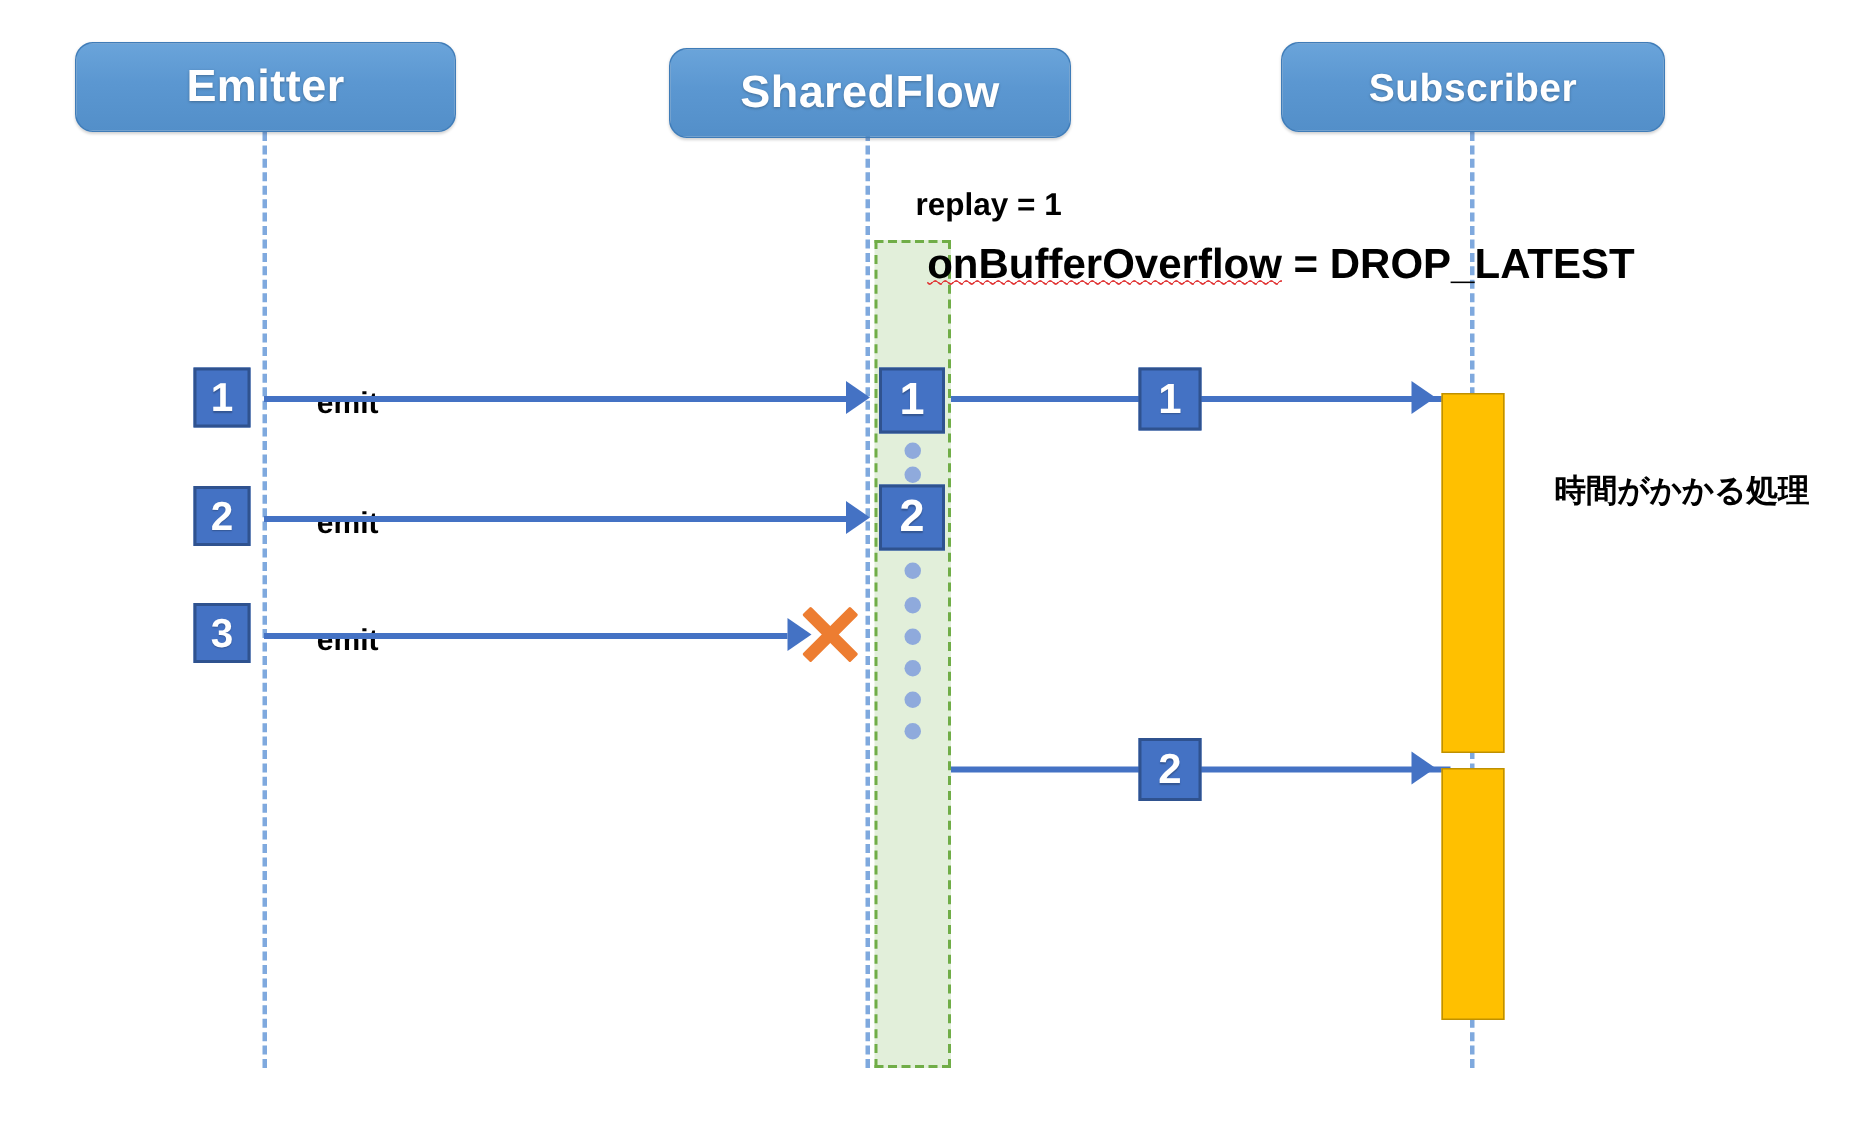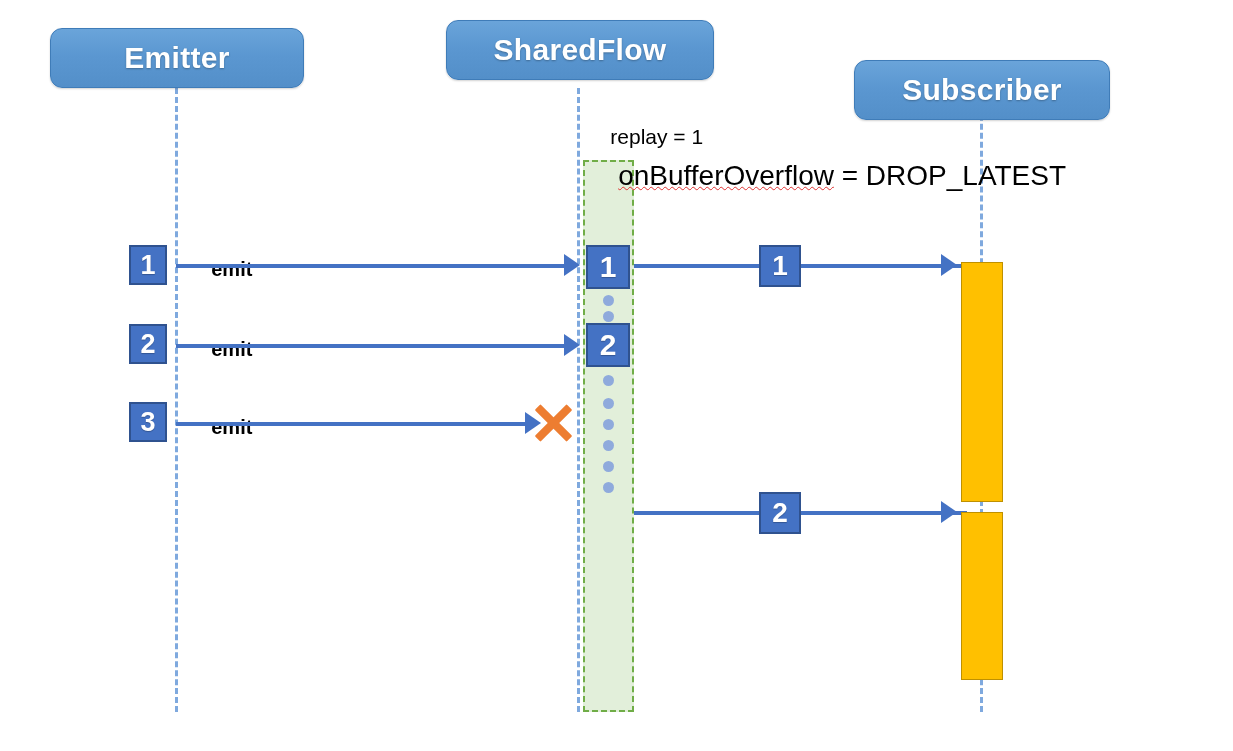--- a/index.html
+++ b/index.html
@@ -30,21 +30,21 @@
   
   .buffer-region{
     position:absolute;
     background:#e2efda;
     border:2px dashed #70ad47;
     box-sizing:border-box;
   }
 
   
   .note{
-    position:absolute;color:#000000;font-weight:normal;white-space:pre;
+    position:absolute;color:#000000;font-weight:bold;white-space:pre;
     line-height:1.28;
   }
   .spell{
     border-bottom:2px wavy #e03131;
     text-decoration:underline;
     text-decoration-color:#e03131;
     text-decoration-style:wavy;
     text-decoration-thickness:1px;
   }
 
@@ -97,24 +97,24 @@
 
   <div class="lifeline" style="left:175px;top:88px;height:624px;"></div>
   <div class="lifeline" style="left:577px;top:88px;height:624px;"></div>
   <div class="lifeline" style="left:980px;top:88px;height:624px;"></div>
 
   <div class="buffer-region" style="left:583px;top:160px;width:51px;height:552px;"></div>
 
   <div class="actor" style="left:50px;top:28px;width:252px;height:58px;font-size:30px;">
     <span>Emitter</span>
   </div>
-  <div class="actor" style="left:446px;top:20px;width:266px;height:58px;font-size:30px;">
+  <div class="actor" style="left:446px;top:32px;width:266px;height:58px;font-size:30px;">
     <span>SharedFlow</span>
   </div>
-  <div class="actor" style="left:854px;top:28px;width:254px;height:58px;font-size:30px;margin-top:32px;">
+  <div class="actor" style="left:854px;top:28px;width:254px;height:58px;font-size:26px;">
     <span>Subscriber</span>
   </div>
 
   <div class="note" style="left:587px;top:97px;font-size:21px;">
     <span>replay = 1</span>
   </div>
   <div class="note" style="left:587px;top:122px;font-size:28px;">
     <span class="spell">onBufferOverflow</span><span>&nbsp;=&nbsp;</span><span>DROP_LATEST</span>
   </div>
 
@@ -176,14 +176,17 @@
 
   <div class="arrow-line" style="left:634px;top:511px;width:333px;"></div>
   <div class="arrow-head" style="left:941px;top:501px;border-top:11px solid transparent;border-bottom:11px solid transparent;border-left:16px solid #4472c4;"></div>
   <div class="badge" style="left:759px;top:492px;width:42px;height:42px;font-size:28px;">
     <span>2</span>
   </div>
 
   <div class="activation" style="left:961px;top:262px;width:42px;height:240px;"></div>
   <div class="activation" style="left:961px;top:512px;width:42px;height:168px;"></div>
 
+  <div class="note" style="left:1013px;top:288px;font-size:21px;">
+    <span>時間がかかる処理</span>
+  </div>
 
 </div>
 
 </body></html>

